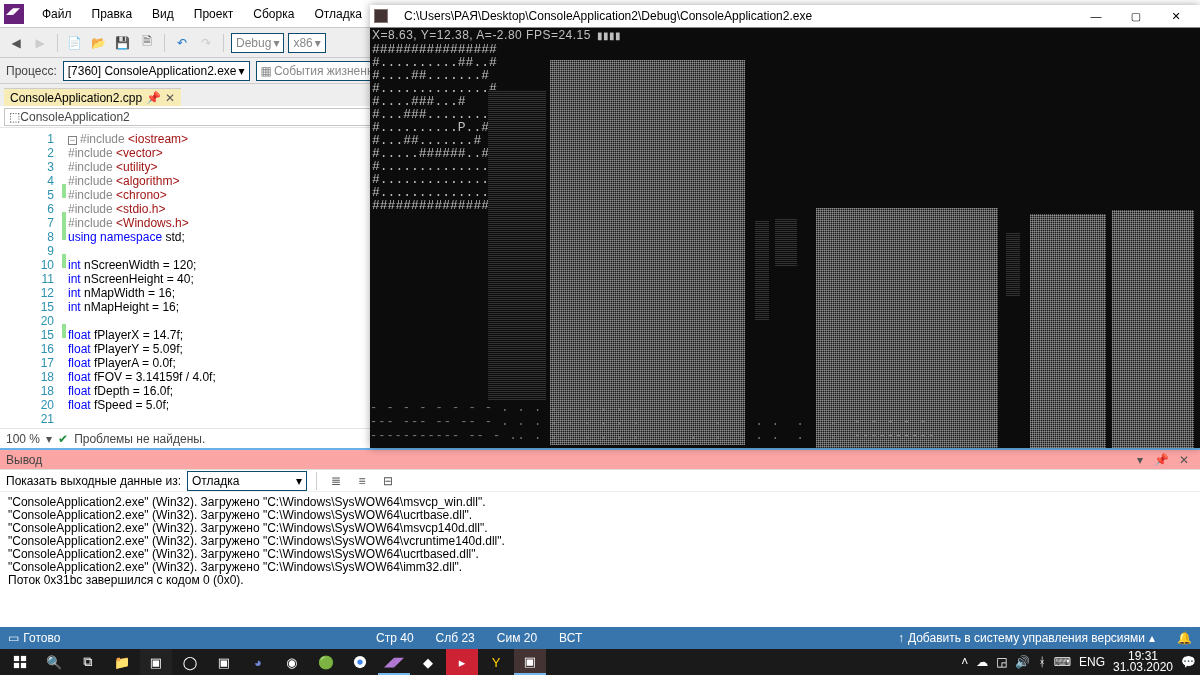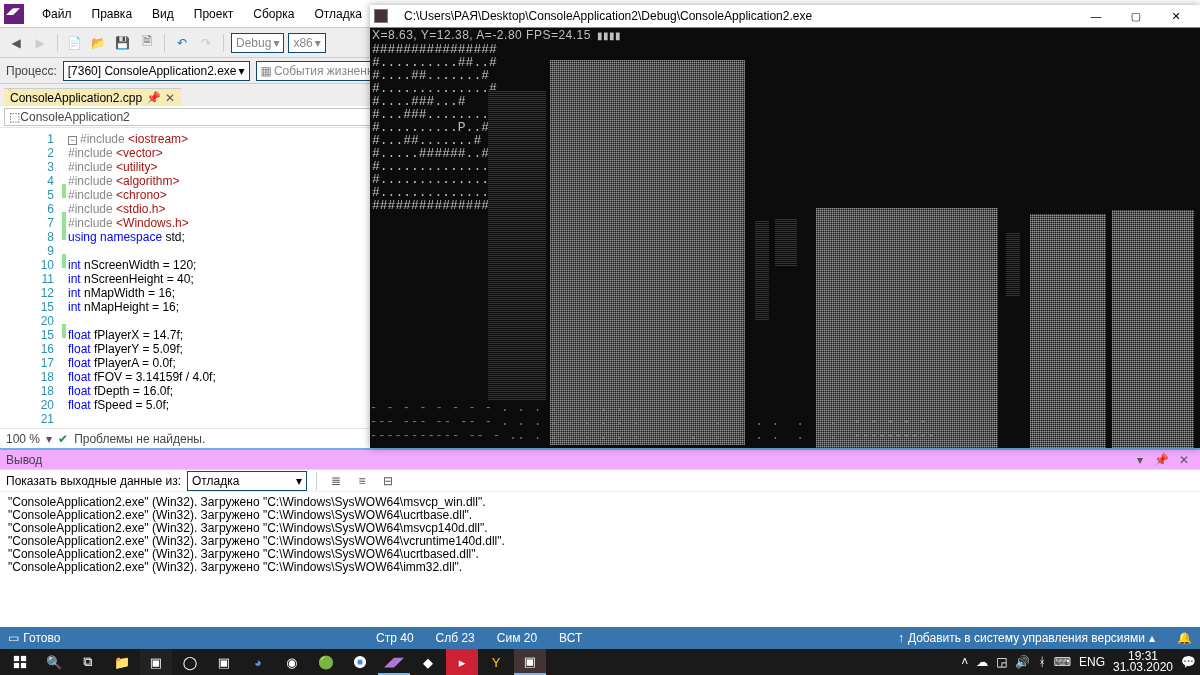--- a/index.html
+++ b/index.html
@@ -25,21 +25,21 @@
 .marks { width:8px; background:#fff; }
 .marks div { width:4px; height:14px; margin-left:2px;}
 .m-grn { background:#95e295;}
 .code { flex:1; font-family:Consolas,monospace; font-size:12px; color:#000; padding-top:4px; white-space:pre; overflow:hidden;}
 .code div { height:14px; line-height:14px;}
 .kw { color:#0000ff;margin-top:12px;} .inc { color:#a31515;} .dim { color:#888;}
 .minus { color:#808080; font-size:9px; display:inline-block; width:9px; height:9px; border:1px solid #808080; text-align:center; line-height:7px; margin-right:3px; background:#fff;}
 .editor-status { position:absolute; top:428px; left:0; width:406px; height:20px; background:#fff; border-top:1px solid #e5e5e5; display:flex; align-items:center; padding:0 6px; font-size:11px; color:#444; gap:6px;}
 .editor-status .ok { color:#1e8e3e; }
 .output-panel { position:absolute; top:448px; left:0; width:1200px; height:179px; background:#fff; border-top:2px solid #68b1e8; display:flex; flex-direction:column;}
-.out-title { height:20px; background:#f0abfc; padding:0 6px; font-size:11px; color:#444; display:flex; align-items:center; justify-content:space-between; border-bottom:1px solid #ddd;}
+.out-title { height:20px; background:#fca5a5; padding:0 6px; font-size:11px; color:#444; display:flex; align-items:center; justify-content:space-between; border-bottom:1px solid #ddd;}
 .out-title .ctrls { display:flex; gap:2px;}
 .out-tools { height:22px; background:#fff; display:flex; align-items:center; gap:6px; padding:0 6px; border-bottom:1px solid #eee;}
 .out-body { flex:1; font-family:Consolas,monospace; font-size:11px; color:#000; padding:4px 8px; overflow:hidden; position:relative;}
 .out-body div { height:13px; line-height:13px; white-space:pre;}
 .activation { position:absolute; right:14px; bottom:6px; text-align:left; color:#9b9b9b;}
 .vs-status { position:absolute; top:627px; left:0; width:1200px; height:22px; background:#3875ad; color:#fff; display:flex; align-items:center; padding:0 8px; font-size:11px; justify-content:space-between;}
 .vs-status .seg { display:flex; gap:22px;}
 .vs-status .seg span { display:flex; align-items:center; gap:4px;}
 .taskbar { position:absolute; top:649px; left:0; width:1200px; height:26px; background:#1a1a1a; display:flex; align-items:center; padding:0 4px; justify-content:space-between;}
 .task-left { display:flex; align-items:center; gap:2px;}
@@ -212,20 +212,21 @@
     <span class="tb-btn">≡</span>
     <span class="tb-btn">⊟</span>
   </div>
   <div class="out-body" id="outbody">
       <div>"ConsoleApplication2.exe" (Win32). Загружено "C:\Windows\SysWOW64\msvcp_win.dll".</div>
       <div>"ConsoleApplication2.exe" (Win32). Загружено "C:\Windows\SysWOW64\ucrtbase.dll".</div>
       <div>"ConsoleApplication2.exe" (Win32). Загружено "C:\Windows\SysWOW64\msvcp140d.dll".</div>
       <div>"ConsoleApplication2.exe" (Win32). Загружено "C:\Windows\SysWOW64\vcruntime140d.dll".</div>
       <div>"ConsoleApplication2.exe" (Win32). Загружено "C:\Windows\SysWOW64\ucrtbased.dll".</div>
       <div>"ConsoleApplication2.exe" (Win32). Загружено "C:\Windows\SysWOW64\imm32.dll".</div>
+      <div>Поток 0x31bc завершился с кодом 0 (0x0).</div>
   <div class="activation">
       
       
       
     </div>
     </div>
 </div>
 
 <div class="vs-status">
   <span class="seg">

